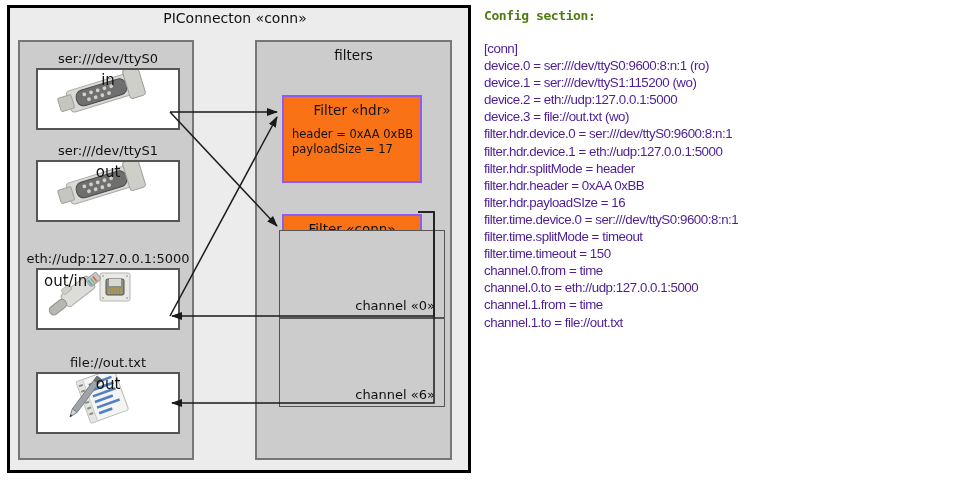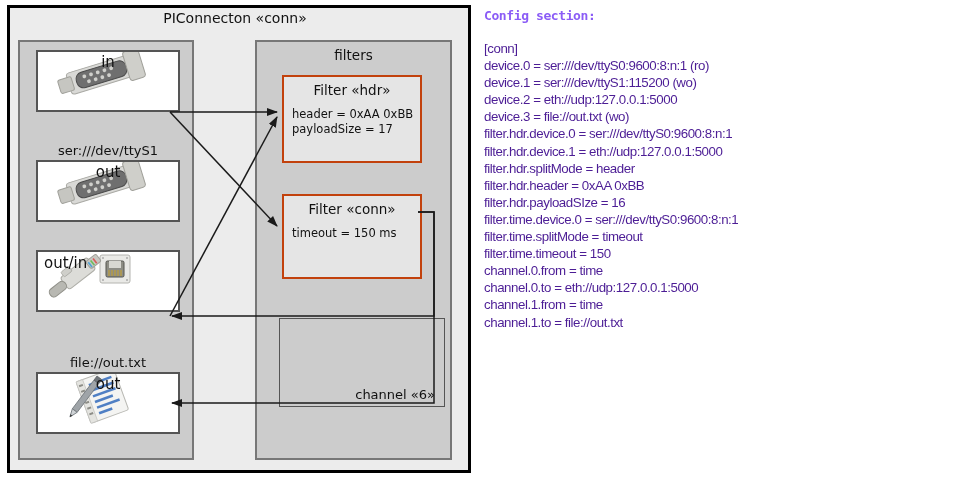--- a/index.html
+++ b/index.html
@@ -29,22 +29,22 @@
   .device-card{position:relative;margin:0 auto;width:144px;height:62px;
       background:#ffffff;border:2px solid #555;box-sizing:border-box;}
   .device-dir{position:absolute;font-size:15px;color:#111;z-index:3;}
   .dir-center{top:1px;left:0;width:100%;text-align:center;}
   .dir-left{top:2px;left:6px;}
 
   
   .icon-wrap{position:absolute;inset:0;}
 
   
-  .filter-card{position:absolute;background:#e5e5e5;border:2px solid #c2410c;
-      box-sizing:border-box;}
+  .filter-card{position:absolute;background:#f97316;border:2px solid #8b5cf6;
+      box-sizing:border-box;margin-top:20px;}
   .filter-title{text-align:center;font-size:13.5px;color:#111;
       margin-top:5px;}
   .filter-props{font-size:11.5px;color:#111;margin:9px 0 0 8px;
       line-height:15px;}
   #filter-hdr{left:25px;top:33px;width:140px;height:88px;}
   #filter-time{left:25px;top:152px;width:140px;height:85px;}
 
   
   .channel-box{position:absolute;background:#cccccc;border:1.6px solid #555;
       box-sizing:border-box;}
@@ -52,34 +52,35 @@
   #channel-1{left:22px;top:276px;width:166px;height:89px;}
   .channel-label{position:absolute;right:9px;bottom:4px;font-size:13px;
       color:#111;}
 
   
   #arrow-layer{left:0;top:0;width:480px;height:484px;pointer-events:none;}
 
   
   #config-panel{left:484px;top:8px;width:476px;height:372px;}
   #config-heading{font-family:"DejaVu Sans Mono","Liberation Mono",monospace;
-      font-size:13px;font-weight:bold;color:#8b5cf6;letter-spacing:-0.4px;}
+      font-size:13px;font-weight:bold;color:#4d7c0f;letter-spacing:-0.4px;}
   #config-lines{margin-top:17px;font-family:Liberation Sans, sans-serif;
       font-size:13.3px;line-height:17.1px;color:#4c1d95;white-space:pre;
       letter-spacing:-0.45px;}
 </style>
 </head>
 <body>
 
 <div class="abs" id="outer-frame"></div>
 <div class="abs" id="outer-title">PIConnecton «conn»</div>
 
 <div class="abs group-box" id="devices-group">
 
   <div class="device" style="top:8px;">
+    <div class="device-label">ser:///dev/ttyS0</div>
     <div class="device-card">
       <div class="device-dir dir-center">in</div>
       <div class="icon-wrap">
         <svg width="124" height="58" viewBox="0 0 124 58">
           <g transform="translate(26,16) rotate(-17)">
             <rect x="0" y="6" width="74" height="22" rx="3" fill="#d9d9d6" stroke="#a9a9a4" stroke-width="1"></rect>
             <rect x="8" y="9" width="52" height="16" rx="7" fill="#6f6f6f" stroke="#4a4a4a" stroke-width="1"></rect>
             <g fill="#d0d0cc">
               <circle cx="17" cy="14" r="1.9"></circle>
                 <circle cx="24" cy="14" r="1.9"></circle>
@@ -121,20 +122,21 @@
             </g>
             <rect x="60" y="2" width="16" height="30" rx="3" fill="#cfcfca" stroke="#a0a09a" stroke-width="1"></rect>
             <rect x="-10" y="10" width="14" height="14" rx="2" fill="#c6c6c1" stroke="#a0a09a" stroke-width="1"></rect>
           </g>
         </svg>
       </div>
     </div>
   </div>
 
   <div class="device" style="top:208px;">
+    <div class="device-label">eth://udp:127.0.0.1:5000</div>
     <div class="device-card">
       <div class="device-dir dir-left">out/in</div>
       <div class="icon-wrap">
         <svg width="124" height="58" viewBox="0 0 124 58">
           <rect x="62" y="3" width="30" height="28" rx="2" fill="#e9e9e6" stroke="#b4b4b0" stroke-width="1"></rect>
           <rect x="68" y="9" width="18" height="16" rx="1.5" fill="#8d8d85" stroke="#55554f" stroke-width="1"></rect>
           <rect x="71" y="9" width="12" height="7" fill="#d8d8d2"></rect>
           <g stroke="#c9a227" stroke-width="1">
             <line x1="71" y1="18" x2="71" y2="24"></line>
               <line x1="74" y1="18" x2="74" y2="24"></line>
@@ -209,20 +211,23 @@
     </div>
   </div>
 
   <div class="filter-card" id="filter-time">
     <div class="filter-title">Filter «conn»</div>
     <div class="filter-props">
       <div>timeout = 150 ms</div>
     </div>
   </div>
 
+  <div class="channel-box" id="channel-0">
+    <span class="channel-label">channel «0»</span>
+  </div>
 
   <div class="channel-box" id="channel-1">
     <span class="channel-label">channel «6»</span>
   </div>
 </div>
 
 <svg class="abs" id="arrow-layer">
   <defs>
     <marker id="ah" markerWidth="11" markerHeight="8" refX="10" refY="4" orient="auto" markerUnits="userSpaceOnUse">
       <path d="M0,0 L11,4 L0,8 z" fill="#1a1a1a"></path>

